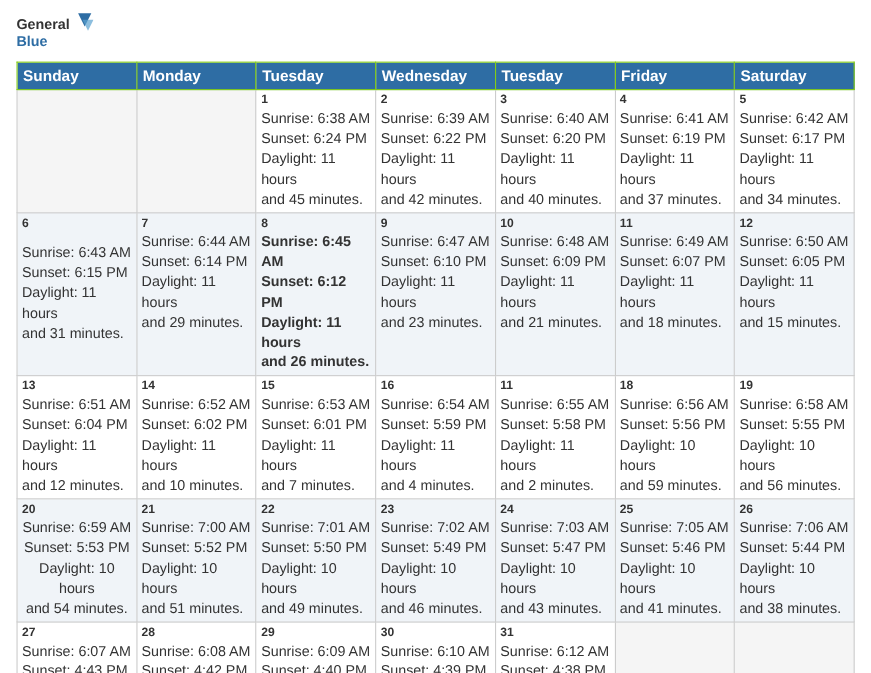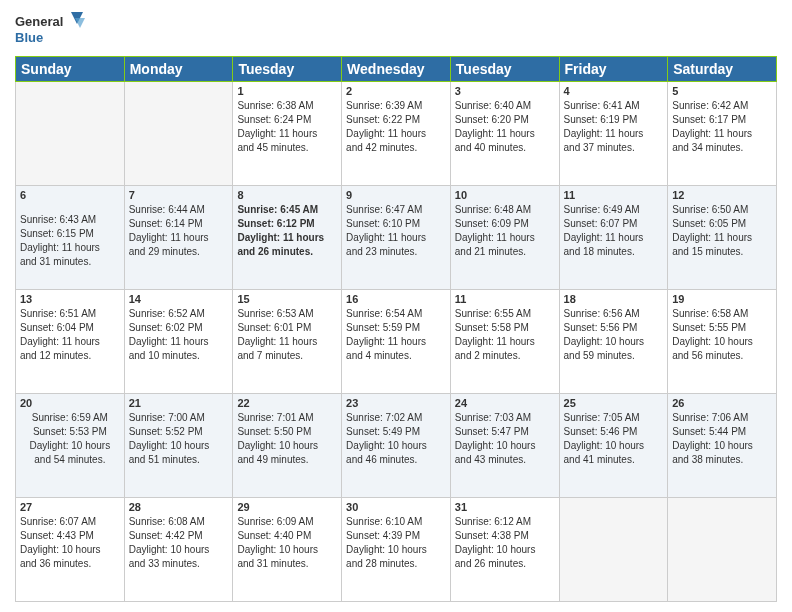--- a/index.html
+++ b/index.html
@@ -67,21 +67,21 @@
     .calendar td.empty {
       background: #f5f5f5;
     }
     .day-number {
       font-size: 11px;
       font-weight: bold;
       display: block;
       margin-bottom: 2px;
     }
     .day-info {
-      font-size: 10px;
+      font-size: 13px;
       line-height: 1.4;
       color: #333;
     }
     .alt-row td {
       background: #f0f4f8;
     }
   </style>
 </head>
 <body>
 

